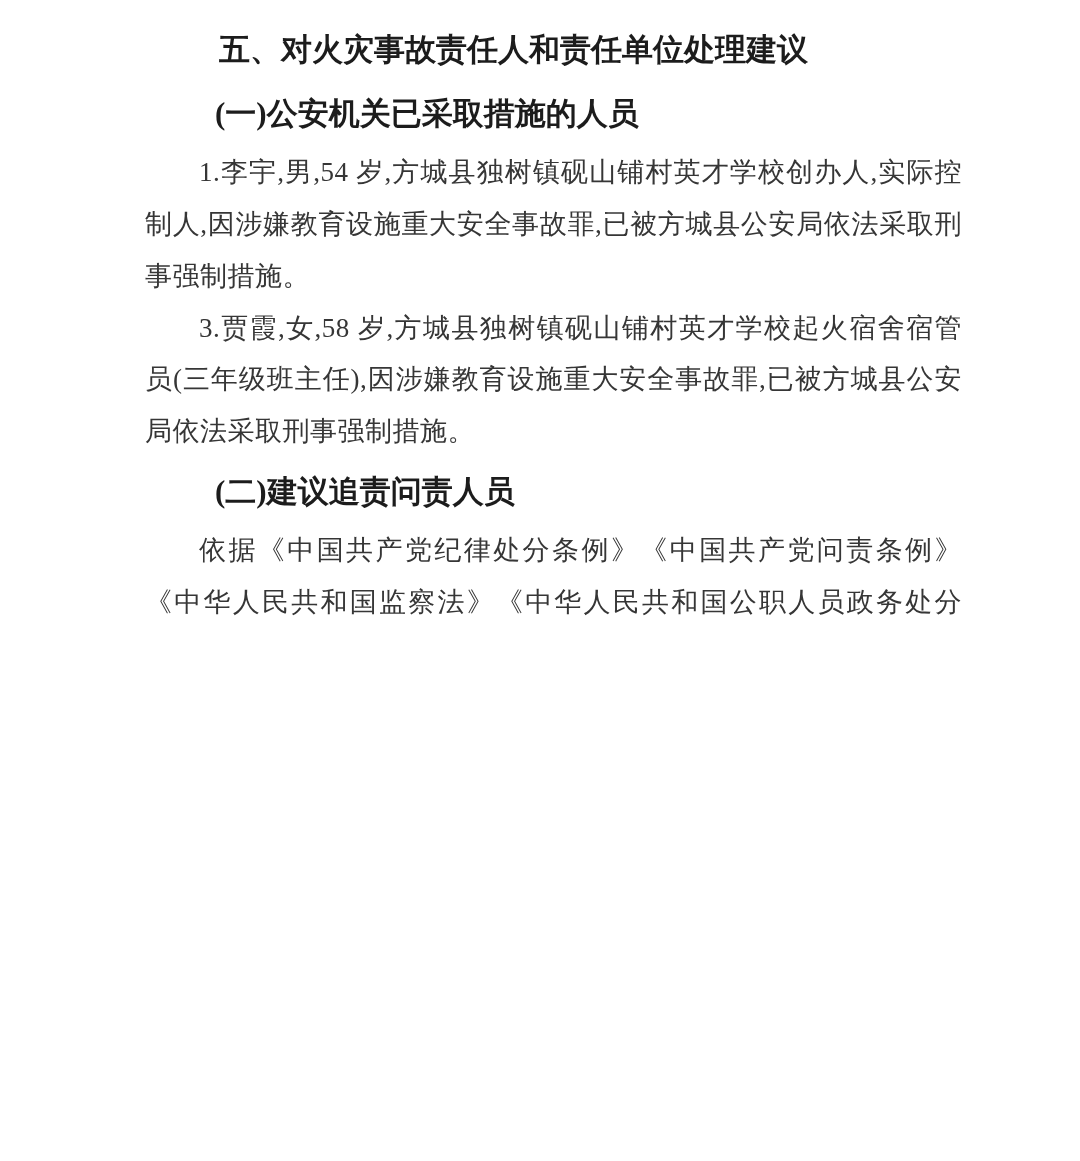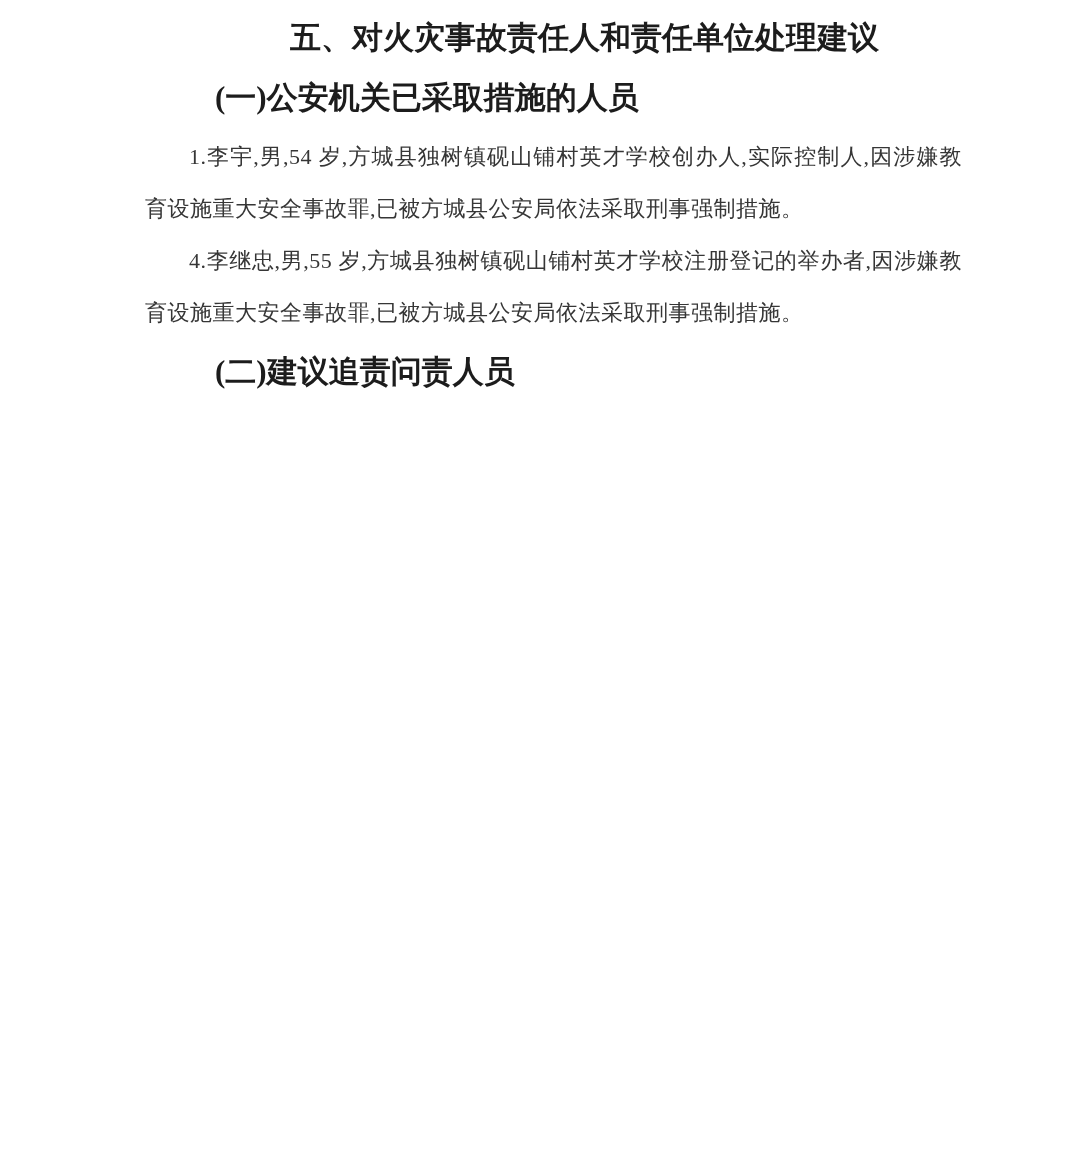--- a/index.html
+++ b/index.html
@@ -17,43 +17,42 @@
   }
   .page {
     position: relative;
     box-sizing: border-box;
     width: 1080px;
     height: 1161px;
     padding: 12px 118px 0 145px;
     background: #ffffff;
   }
   .section-heading {
-    margin: 0;
+    margin: 12px;
     font-family: "Liberation Sans", "DejaVu Sans", sans-serif;
     font-weight: 700;
     font-size: 31px;
     line-height: 51.7px;
     text-indent: 2em;
     color: #1c1c1c;
     white-space: nowrap;
-    text-align: center;
   }
   .subsection-heading {
     margin: 8px;
     font-family: "Liberation Serif", "DejaVu Serif", serif;
     font-weight: 700;
     font-size: 31px;
     line-height: 51.7px;
     text-indent: 2em;
     color: #1c1c1c;
     white-space: nowrap;
   }
   .body-paragraph {
     margin: 0;
-    font-size: 22px;
+    font-size: 27px;
     line-height: 51.7px;
     text-align: justify;
     text-indent: 2em;
     color: #363636;
     letter-spacing: 0.5px;
   }
   .body-paragraph.continues {
     
     text-align-last: justify;
   }
@@ -72,24 +71,25 @@
 
 <div class="page">
 
   <h1 class="section-heading">五、对火灾事故责任人和责任单位处理建议</h1>
 
   <h2 class="subsection-heading">(一)公安机关已采取措施的人员</h2>
 
   <p class="body-paragraph">1.李宇,男,54 岁,方城县独树镇砚山铺村英才学校创办人,实际控制人,因涉嫌教育设施重大安全事故罪,已被方城县公安局依法采取刑事强制措施。</p>
 
 
+  <p class="body-paragraph">3.贾霞,女,58 岁,方城县独树镇砚山铺村英才学校起火宿舍宿管员(三年级班主任),因涉嫌教育设施重大安全事故罪,已被方城县公安局依法采取刑事强制措施。</p>
 
-  <p class="body-paragraph">4.李继忠,男,55 岁,方城县独树镇砚山铺村英才学校注册登记的举办者,因涉嫌教育设施重大安全事故罪,已被方城县公安局依法采取刑事强制措施。</p>
 
 
   <h2 class="subsection-heading">(二)建议追责问责人员</h2>
 
+  <p class="body-paragraph continues">依据《中国共产党纪律处分条例》《中国共产党问责条例》《中华人民共和国监察法》《中华人民共和国公职人员政务处分</p>
 
   <div class="page-footer">
     <span>— 23 —</span>
   </div>
 
 </div>
 
 </body></html>

